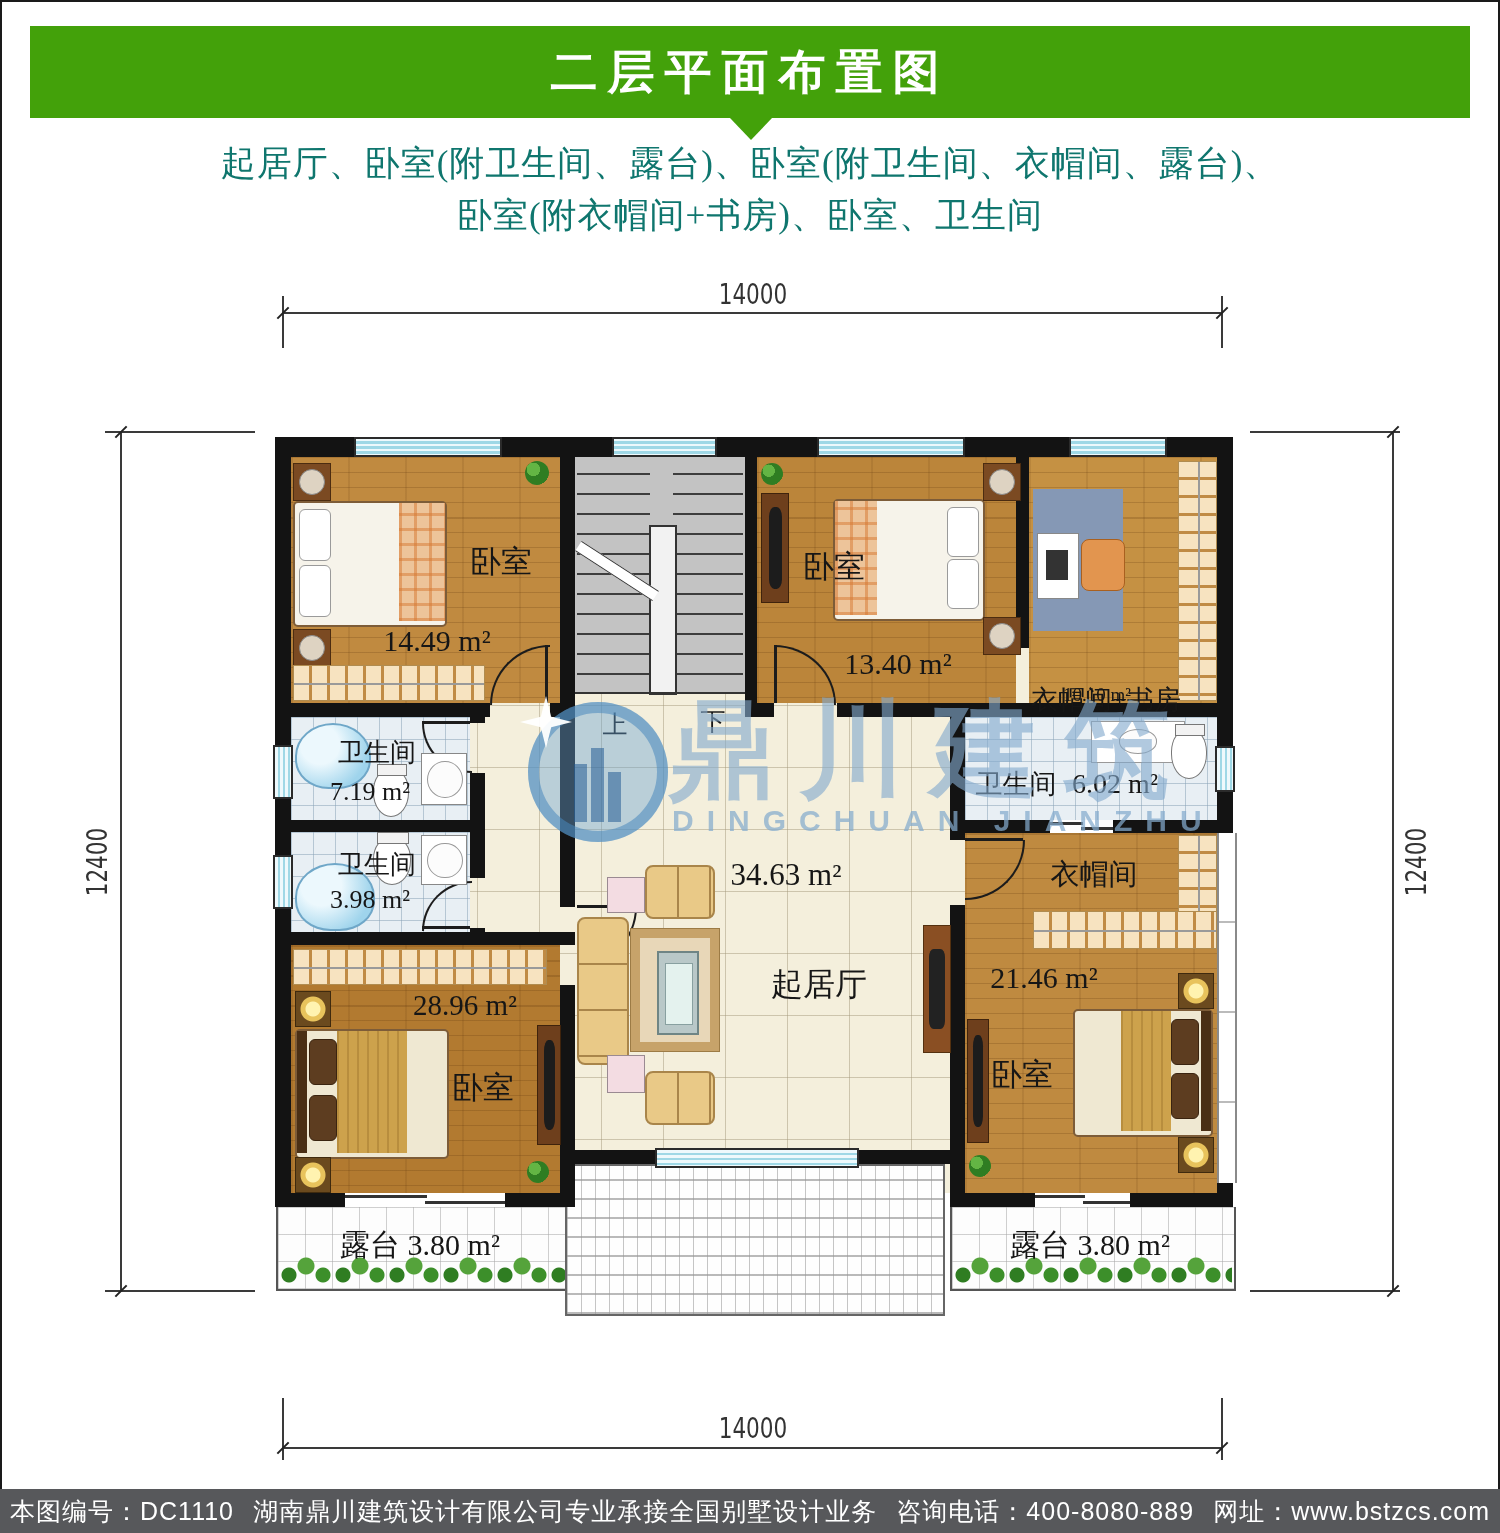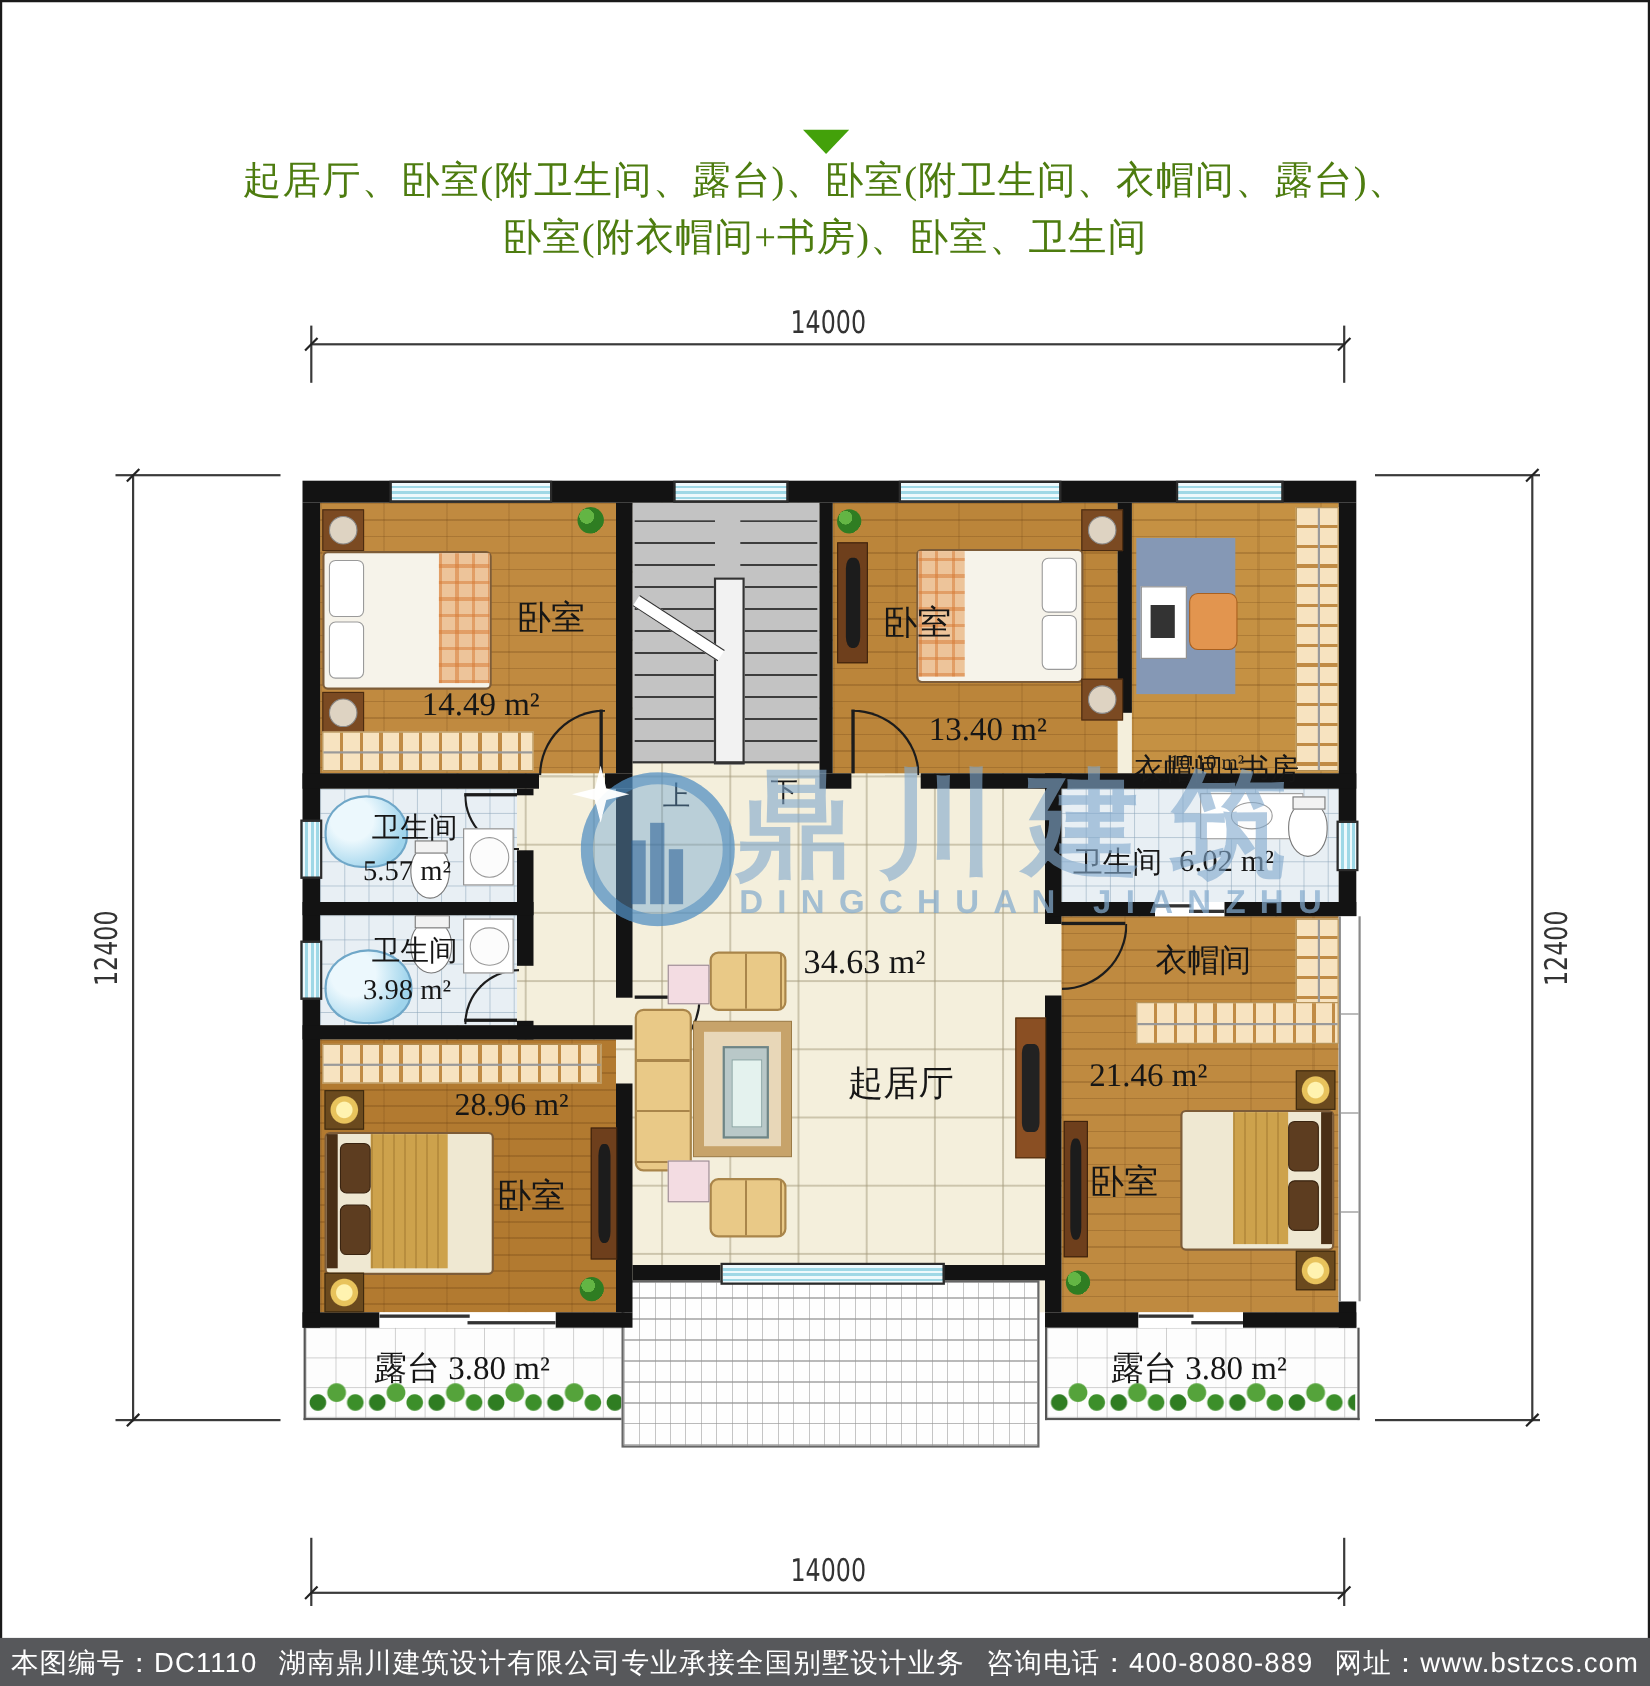--- a/index.html
+++ b/index.html
@@ -6,21 +6,21 @@
   .page{position:relative;width:1500px;height:1533px;background:#fff;overflow:hidden;
         box-shadow:inset 0 0 0 2px #1a1a1a;font-family:"Liberation Sans","DejaVu Sans",sans-serif;}
   .abs{position:absolute;}
   
   .banner{position:absolute;left:30px;top:26px;width:1440px;height:92px;background:#43a10a;
           display:flex;align-items:center;justify-content:center;}
   .banner-title{color:#fff;font-size:47px;font-weight:bold;letter-spacing:10px;
           font-family:"Liberation Sans","DejaVu Sans",sans-serif;}
   .banner-tri{position:absolute;left:730px;top:118px;width:0;height:0;
           border-left:21px solid transparent;border-right:21px solid transparent;border-top:22px solid #43a10a;}
-  .subtitle{position:absolute;width:1500px;text-align:center;color:#4d7c0f;
+  .subtitle{position:absolute;width:1500px;text-align:center;color:#0f766e;
           font-family:"Liberation Serif","DejaVu Serif",serif;font-size:35px;letter-spacing:1px;}
   
   .lbl{position:absolute;transform:translate(-50%,-50%);white-space:nowrap;line-height:1;color:#161616;
        font-family:"Liberation Serif","DejaVu Serif",serif;}
   
   .dimline{position:absolute;background:#3a3a3a;}
   .dimtxt{position:absolute;color:#333;font-size:27px;font-family:"DejaVu Sans",sans-serif;
           transform:translate(-50%,-50%) scale(0.8,1.05);white-space:nowrap;}
   .dimtxt.rot{transform:translate(-50%,-50%) rotate(-90deg) scale(0.8,1.05);}
   .tick{position:absolute;width:16px;height:2px;background:#222;}
@@ -117,20 +117,23 @@
         font-family:"Liberation Sans","DejaVu Sans",sans-serif;line-height:1;}
   .footer{position:absolute;left:0;top:1489px;width:1500px;height:44px;background:#57585b;
         display:flex;align-items:center;justify-content:space-between;padding:0 10px;box-sizing:border-box;
         color:#fff;font-size:25px;font-weight:500;letter-spacing:1px;}
 </style>
 </head>
 <body>
 
 <div class="page">
 
+  <div class="banner">
+    <span class="banner-title">二层平面布置图</span>
+  </div>
   <div class="banner-tri"></div>
   <div class="subtitle" style="top:140px;">起居厅、卧室(附卫生间、露台)、卧室(附卫生间、衣帽间、露台)、</div>
   <div class="subtitle" style="top:192px;">卧室(附衣帽间+书房)、卧室、卫生间</div>
 
   <div class="dimline" style="left:283px;top:312px;width:940px;height:2px;"></div>
   <div class="dimline" style="left:282px;top:296px;width:2px;height:52px;"></div>
   <div class="dimline" style="left:1221px;top:296px;width:2px;height:52px;"></div>
   <div class="tick" style="left:275px;top:312px;transform:rotate(-45deg);"></div>
   <div class="tick" style="left:1214px;top:312px;transform:rotate(-45deg);"></div>
   <div class="dimtxt" style="left:753px;top:294px;">14000</div>
@@ -317,21 +320,21 @@
     <div class="lamp" style="left:903px;top:700px;"></div>
     <div class="plant" style="left:694px;top:718px;width:22px;height:22px;"></div>
 
     <div class="lbl" style="left:226px;top:124px;font-size:31px;">卧室</div>
     <div class="lbl" style="left:162px;top:204px;font-size:30px;">14.49 m²</div>
     <div class="lbl" style="left:559px;top:129px;font-size:31px;">卧室</div>
     <div class="lbl" style="left:623px;top:227px;font-size:30px;">13.40 m²</div>
     <div class="lbl" style="left:831px;top:221px;font-size:27px;margin-top:42px;">衣帽间+书房</div>
     <div class="lbl" style="left:822px;top:257px;font-size:19px;">10.10 m²</div>
     <div class="lbl" style="left:102px;top:316px;font-size:26px;">卫生间</div>
-    <div class="lbl" style="left:95px;top:355px;font-size:26px;">5.57 m²</div>
+    <div class="lbl" style="left:95px;top:355px;font-size:26px;">7.19 m²</div>
     <div class="lbl" style="left:102px;top:428px;font-size:26px;">卫生间</div>
     <div class="lbl" style="left:95px;top:463px;font-size:26px;">3.98 m²</div>
     <div class="lbl" style="left:741px;top:347px;font-size:27px;">卫生间</div>
     <div class="lbl" style="left:840px;top:347px;font-size:28px;">6.02 m²</div>
     <div class="lbl" style="left:511px;top:437px;font-size:31px;">34.63 m²</div>
     <div class="lbl" style="left:544px;top:547px;font-size:32px;">起居厅</div>
     <div class="lbl" style="left:190px;top:568px;font-size:29px;">28.96 m²</div>
     <div class="lbl" style="left:208px;top:650px;font-size:31px;">卧室</div>
     <div class="lbl" style="left:819px;top:437px;font-size:29px;">衣帽间</div>
     <div class="lbl" style="left:769px;top:541px;font-size:30px;">21.46 m²</div>

